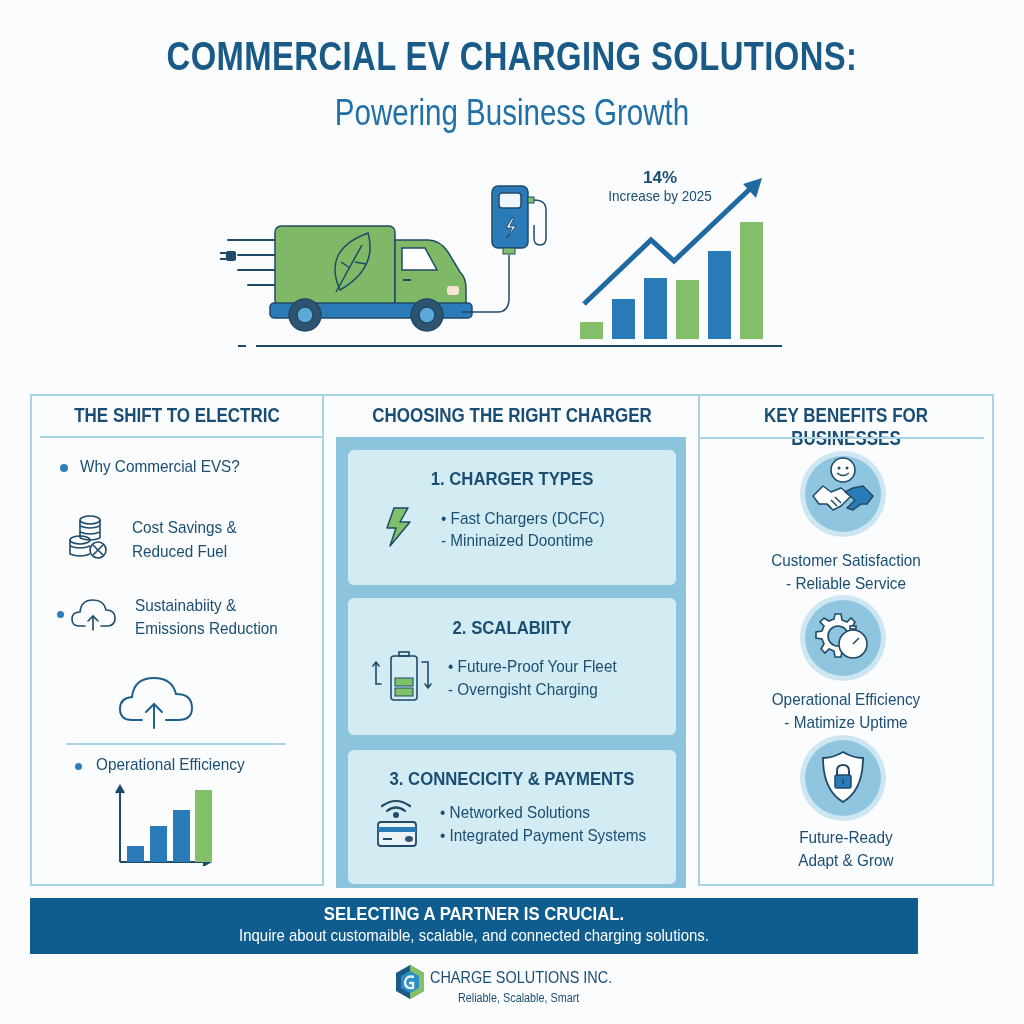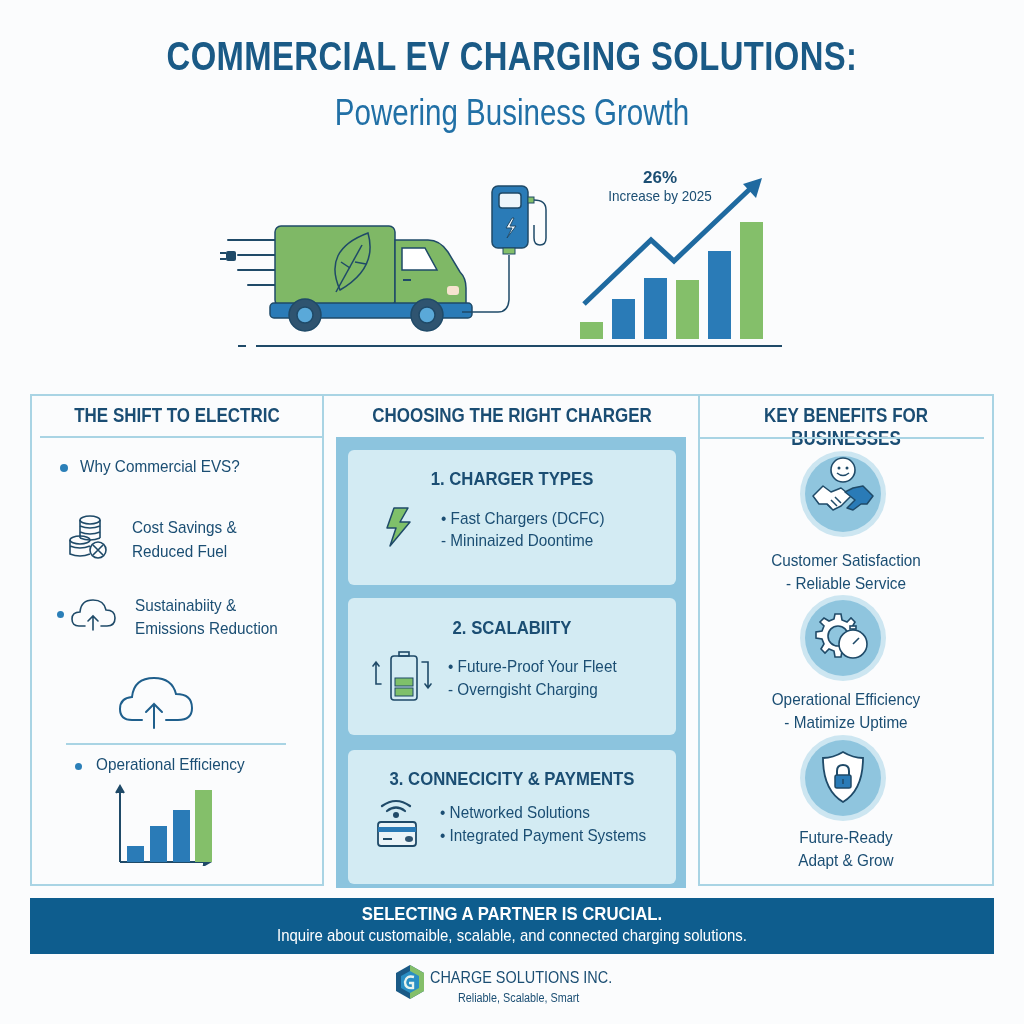--- a/index.html
+++ b/index.html
@@ -24,21 +24,21 @@
   .dot { width: 8px; height: 8px; border-radius: 50%; background: #2b7fb8; }
 
   .mid-bg { left: 336px; top: 437px; width: 350px; height: 451px; background: #8cc4de; }
   .card { left: 348px; top: 450px; width: 328px; height: 135px; background: #d3ebf3; border-radius: 6px; }
   .card-title { font-size: 19px; font-weight: bold; color: #1b4e73; text-align: center; transform: scaleX(0.88); }
   .card-line { font-size: 17px; color: #1b4e73; transform-origin: left center; transform: scaleX(0.9); white-space: nowrap; }
 
   .benefit-circle { width: 76px; height: 76px; border-radius: 50%; background: #8fc5de; box-shadow: 0 0 0 5px #cde6f1; }
   .benefit-text { font-size: 17px; color: #1b4e73; text-align: center; transform: scaleX(0.9); line-height: 23px; }
 
-  #cta { left: 30px; top: 898px; width: 964px; height: 56px; background: #0e5d8e; text-align: center; color: #fff; }
+  #cta { left: 30px; top: 898px; width: 888px; height: 56px; background: #0e5d8e; text-align: center; color: #fff; }
   #cta-head { font-size: 19px; font-weight: bold; padding-top: 5px; transform: scaleX(0.88); }
   #cta-sub { font-size: 17px; transform: scaleX(0.88); margin-top: 1px; }
 
   #brand-name { left: 430px; top: 968px; font-size: 17px; color: #1b4e73; transform-origin: left center; transform: scaleX(0.85); white-space: nowrap; }
   #brand-tag { left: 458px; top: 991px; font-size: 12px; color: #1b4e73; transform-origin: left center; transform: scaleX(0.9); white-space: nowrap; }
 </style>
 </head>
 <body>
 
 <div id="title" class="abs">COMMERCIAL EV CHARGING SOLUTIONS:</div>
@@ -100,21 +100,21 @@
     <rect x="676" y="280" width="23" height="59" fill="#84bf6a"></rect>
     <rect x="708" y="251" width="23" height="88" fill="#2a7bb7"></rect>
     <rect x="740" y="222" width="23" height="117" fill="#84bf6a"></rect>
   </g>
 
   <g>
     <polyline points="584,304 651,240 674,261 752,187" fill="none" stroke="#1f6aa0" stroke-width="5" stroke-linejoin="miter"></polyline>
     <polygon points="762,178 743,184 756,198" fill="#1f6aa0"></polygon>
   </g>
 </svg>
-<div id="stat-pct" class="abs">26%</div>
+<div id="stat-pct" class="abs">14%</div>
 <div id="stat-label" class="abs">Increase by 2025</div>
 
 <div class="abs top-line"></div>
 
 <div class="abs panel-left"></div>
 <div class="abs col-head" style="left:30px; top:404px; width:294px;">THE SHIFT TO ELECTRIC</div>
 <div class="abs rule" style="left:40px; top:436px; width:284px;"></div>
 
 <div class="abs dot" style="left:60px; top:464px;"></div>
 <div class="abs txt" style="left:80px; top:457px;">Why Commercial EVS?</div>

